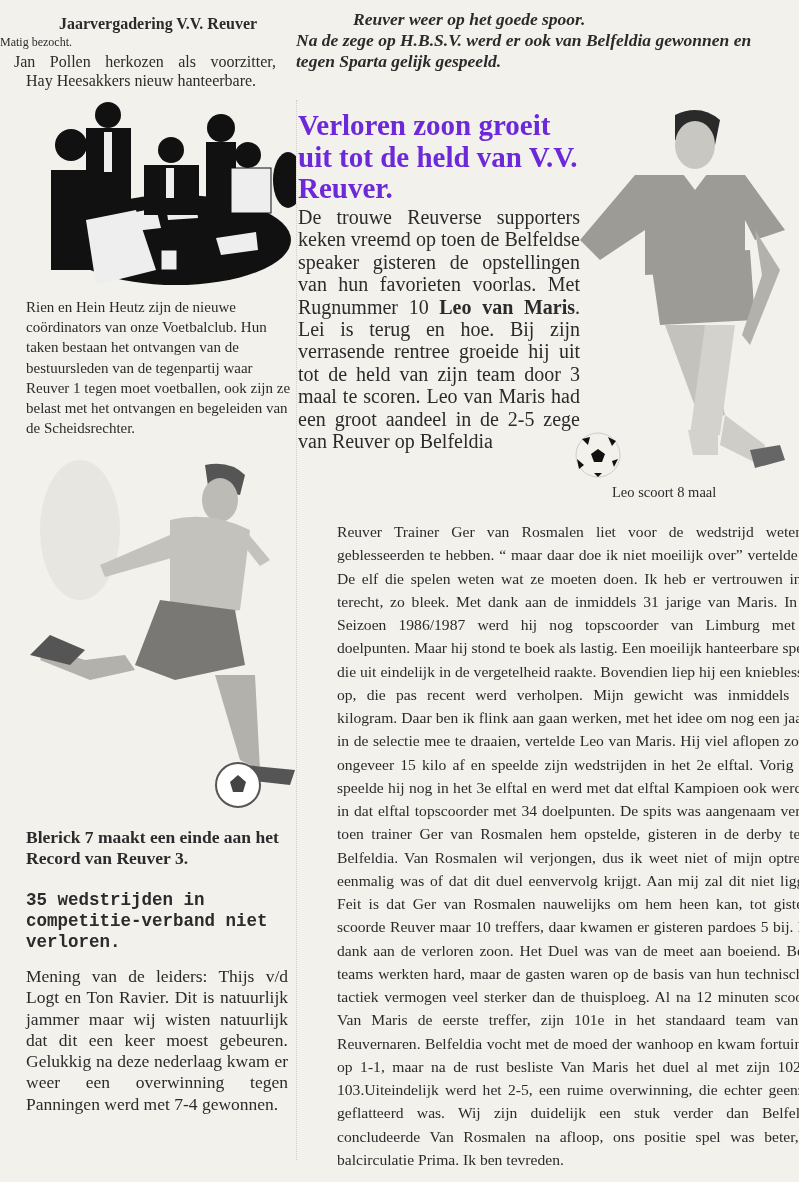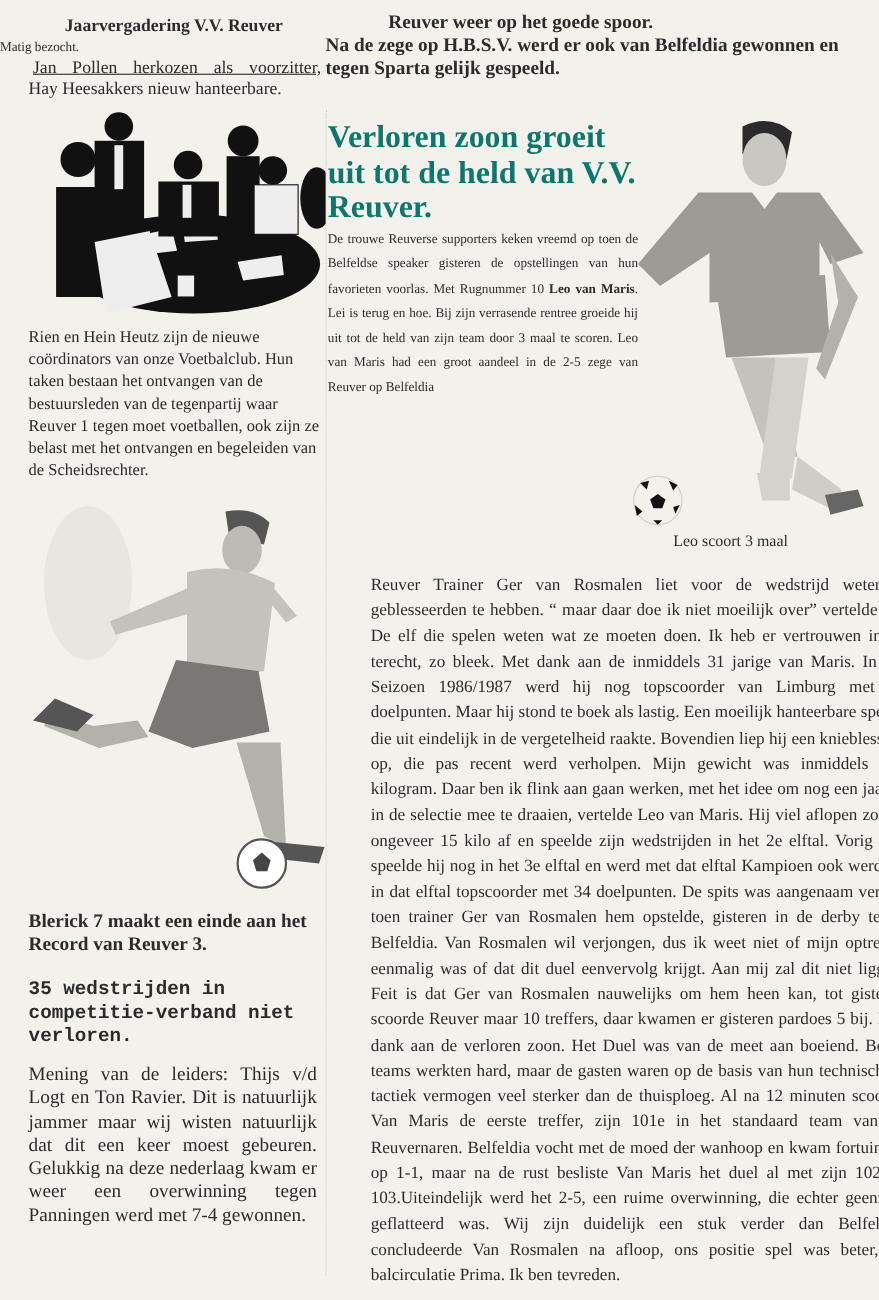--- a/index.html
+++ b/index.html
@@ -10,41 +10,41 @@
     font-family: "Liberation Serif", "DejaVu Serif", serif;
     position: relative;
   }
   .abs { position: absolute; }
   .bold { font-weight: bold; }
 
   
   #left-head { left: 0; top: 14px; width: 296px; }
   #left-head .t1 { text-align: center; font-weight: bold; font-size: 16px; line-height: 19px; padding-left: 20px; }
   #left-head .t2 { font-size: 12px; line-height: 19px; }
-  #left-head .t3 { font-size: 16px; line-height: 19px; padding-left: 30px; text-align: justify; text-align-last: justify; width: 262px; text-decoration: underline; }
+  #left-head .t3 { font-size: 16px; line-height: 19px; padding-left: 14px; text-align: justify; text-align-last: justify; width: 262px; }
   #left-head .t4 { font-size: 16px; line-height: 19px; padding-left: 26px; }
 
   #meeting-img { left: 26px; top: 100px; width: 270px; height: 190px; }
 
   #coord-text { left: 26px; top: 297px; width: 268px; font-size: 15px; line-height: 20.2px; }
 
   #kicker-img { left: 20px; top: 460px; width: 276px; height: 355px; }
 
   #blerick-head { left: 26px; top: 827px; width: 268px; font-weight: bold; font-size: 17.5px; line-height: 21px; }
   #record-head { left: 26px; top: 890px; width: 268px; font-weight: bold; font-size: 17.5px; line-height: 21px; font-family: Liberation Mono, monospace; }
 
   #leiders { left: 26px; top: 966px; width: 262px; font-size: 17.5px; line-height: 21.3px; text-align: justify; }
 
   
-  #right-head { left: 296px; top: 9px; width: 490px; font-weight: bold; font-size: 17.5px; line-height: 21px; }
+  #right-head { left: 296px; top: 9px; width: 490px; font-weight: bold; font-size: 17.5px; line-height: 21px; font-style: italic; }
   #right-head .h1 { padding-left: 57px; }
 
-  #main-title { left: 298px; top: 110px; width: 290px; font-weight: bold; font-size: 29px; line-height: 31.5px; color: #0f766e; }
+  #main-title { left: 298px; top: 110px; width: 290px; font-weight: bold; font-size: 29px; line-height: 31.5px; color: #6d28d9; }
 
-  #intro { left: 298px; top: 206px; width: 282px; font-size: 12px; line-height: 22.4px; text-align: justify; }
+  #intro { left: 298px; top: 206px; width: 282px; font-size: 20px; line-height: 22.4px; text-align: justify; }
 
   #player-img { left: 580px; top: 100px; width: 210px; height: 380px; }
   #ball-small { left: 574px; top: 431px; width: 48px; height: 48px; }
   #caption { left: 612px; top: 484px; font-size: 14.5px; }
 
   #body-text { left: 298px; top: 520px; width: 486px; font-size: 15.6px; line-height: 23.25px; text-align: justify; margin-left: 39px; }
   #vline { left: 296px; top: 100px; width: 1px; height: 1060px; border-left: 1px dotted #cfcdc7; }
 </style>
 </head>
 <body>
@@ -129,15 +129,15 @@
 <svg id="ball-small" class="abs" viewBox="0 0 48 48">
   <circle cx="24" cy="24" r="22" fill="#f3f1ec" stroke="#ccc"></circle>
   <polygon points="24,18 31,23 28,31 20,31 17,23" fill="#111"></polygon>
   <polygon points="8,8 16,6 14,14" fill="#111"></polygon>
   <polygon points="34,6 42,10 38,15" fill="#111"></polygon>
   <polygon points="3,28 10,34 5,38" fill="#111"></polygon>
   <polygon points="44,28 40,36 38,30" fill="#111"></polygon>
   <polygon points="20,42 28,42 24,46" fill="#111"></polygon>
 </svg>
 
-<div id="caption" class="abs">Leo scoort 3 maal</div>
+<div id="caption" class="abs">Leo scoort 8 maal</div>
 
 <div id="body-text" class="abs">Reuver Trainer Ger van Rosmalen liet voor de wedstrijd weten 4 geblesseerden te hebben. “ maar daar doe ik niet moeilijk over” vertelde hij. De elf die spelen weten wat ze moeten doen. Ik heb er vertrouwen in en terecht, zo bleek. Met dank aan de inmiddels 31 jarige van Maris. In het Seizoen 1986/1987 werd hij nog topscoorder van Limburg met 16 doelpunten. Maar hij stond te boek als lastig. Een moeilijk hanteerbare speler, die uit eindelijk in de vergetelheid raakte. Bovendien liep hij een knieblessure op, die pas recent werd verholpen. Mijn gewicht was inmiddels 100 kilogram. Daar ben ik flink aan gaan werken, met het idee om nog een jaartje in de selectie mee te draaien, vertelde Leo van Maris. Hij viel aflopen zomer ongeveer 15 kilo af en speelde zijn wedstrijden in het 2e elftal. Vorig jaar speelde hij nog in het 3e elftal en werd met dat elftal Kampioen ook werd hij in dat elftal topscoorder met 34 doelpunten. De spits was aangenaam verrast toen trainer Ger van Rosmalen hem opstelde, gisteren in de derby tegen Belfeldia. Van Rosmalen wil verjongen, dus ik weet niet of mijn optreden eenmalig was of dat dit duel eenvervolg krijgt. Aan mij zal dit niet liggen. Feit is dat Ger van Rosmalen nauwelijks om hem heen kan, tot gisteren scoorde Reuver maar 10 treffers, daar kwamen er gisteren pardoes 5 bij. Met dank aan de verloren zoon. Het Duel was van de meet aan boeiend. Beide teams werkten hard, maar de gasten waren op de basis van hun technisch en tactiek vermogen veel sterker dan de thuisploeg. Al na 12 minuten scoorde Van Maris de eerste treffer, zijn 101e in het standaard team van de Reuvernaren. Belfeldia vocht met de moed der wanhoop en kwam fortuinlijk op 1-1, maar na de rust besliste Van Maris het duel al met zijn 102 en 103.Uiteindelijk werd het 2-5, een ruime overwinning, die echter geenzins geflatteerd was. Wij zijn duidelijk een stuk verder dan Belfeldia, concludeerde Van Rosmalen na afloop, ons positie spel was beter, de balcirculatie Prima. Ik ben tevreden.</div>
 
 </body></html>

